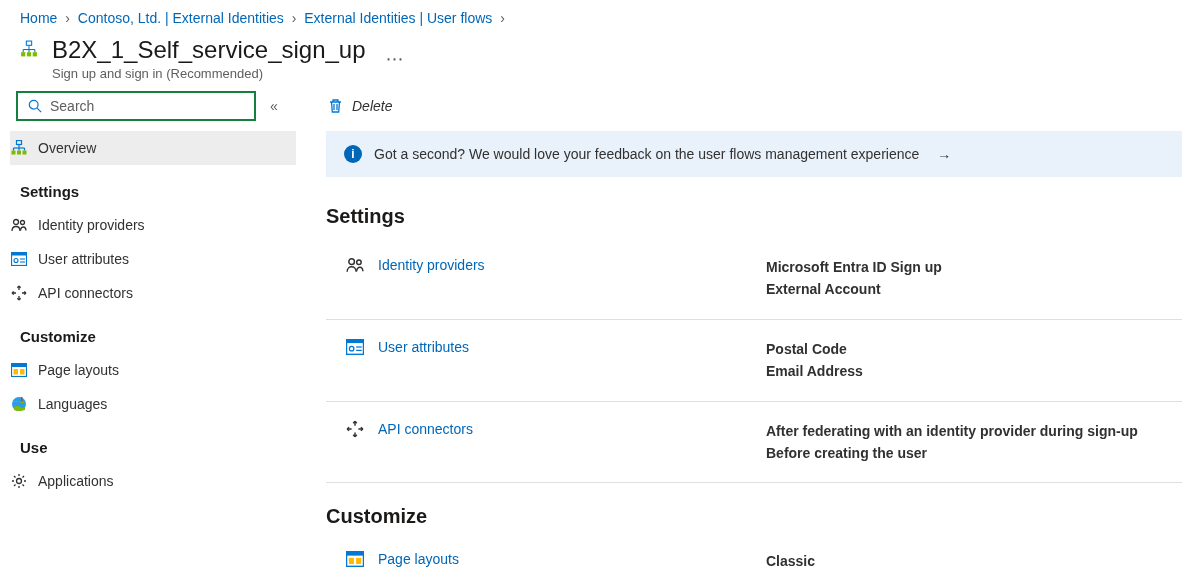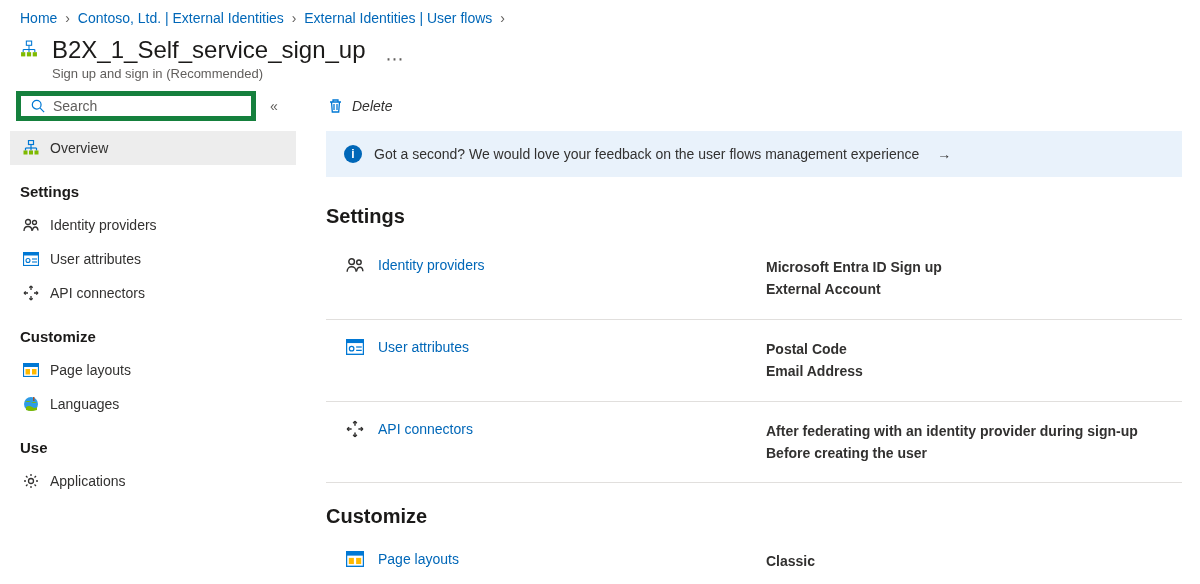--- a/index.html
+++ b/index.html
@@ -64,21 +64,21 @@
   
   .search-row {
     display: flex;
     align-items: center;
     gap: 14px;
     margin-bottom: 10px;
   }
   .search-box {
     display: flex;
     align-items: center;
-    border: 5px solid #15803d;
+    border: 2px solid #15803d;
     height: 30px;
     padding: 0 8px;
     width: 240px;
     background: #fff;
   }
   .search-box input {
     border: none;
     outline: none;
     font-size: 14px;
     flex: 1;
@@ -90,21 +90,21 @@
     color: #605e5c;
     cursor: pointer;
     font-size: 14px;
   }
 
   
   .nav-item {
     display: flex;
     align-items: center;
     gap: 10px;
-    padding: 8px 12px;
+    padding: 8px 0;
     cursor: pointer;
     font-size: 14px;
     color: #323130;
     width: 286px;
     margin-left: -6px;
   }
   .nav-item.active {
     background: #ededed;
   }
   .nav-group-title {

